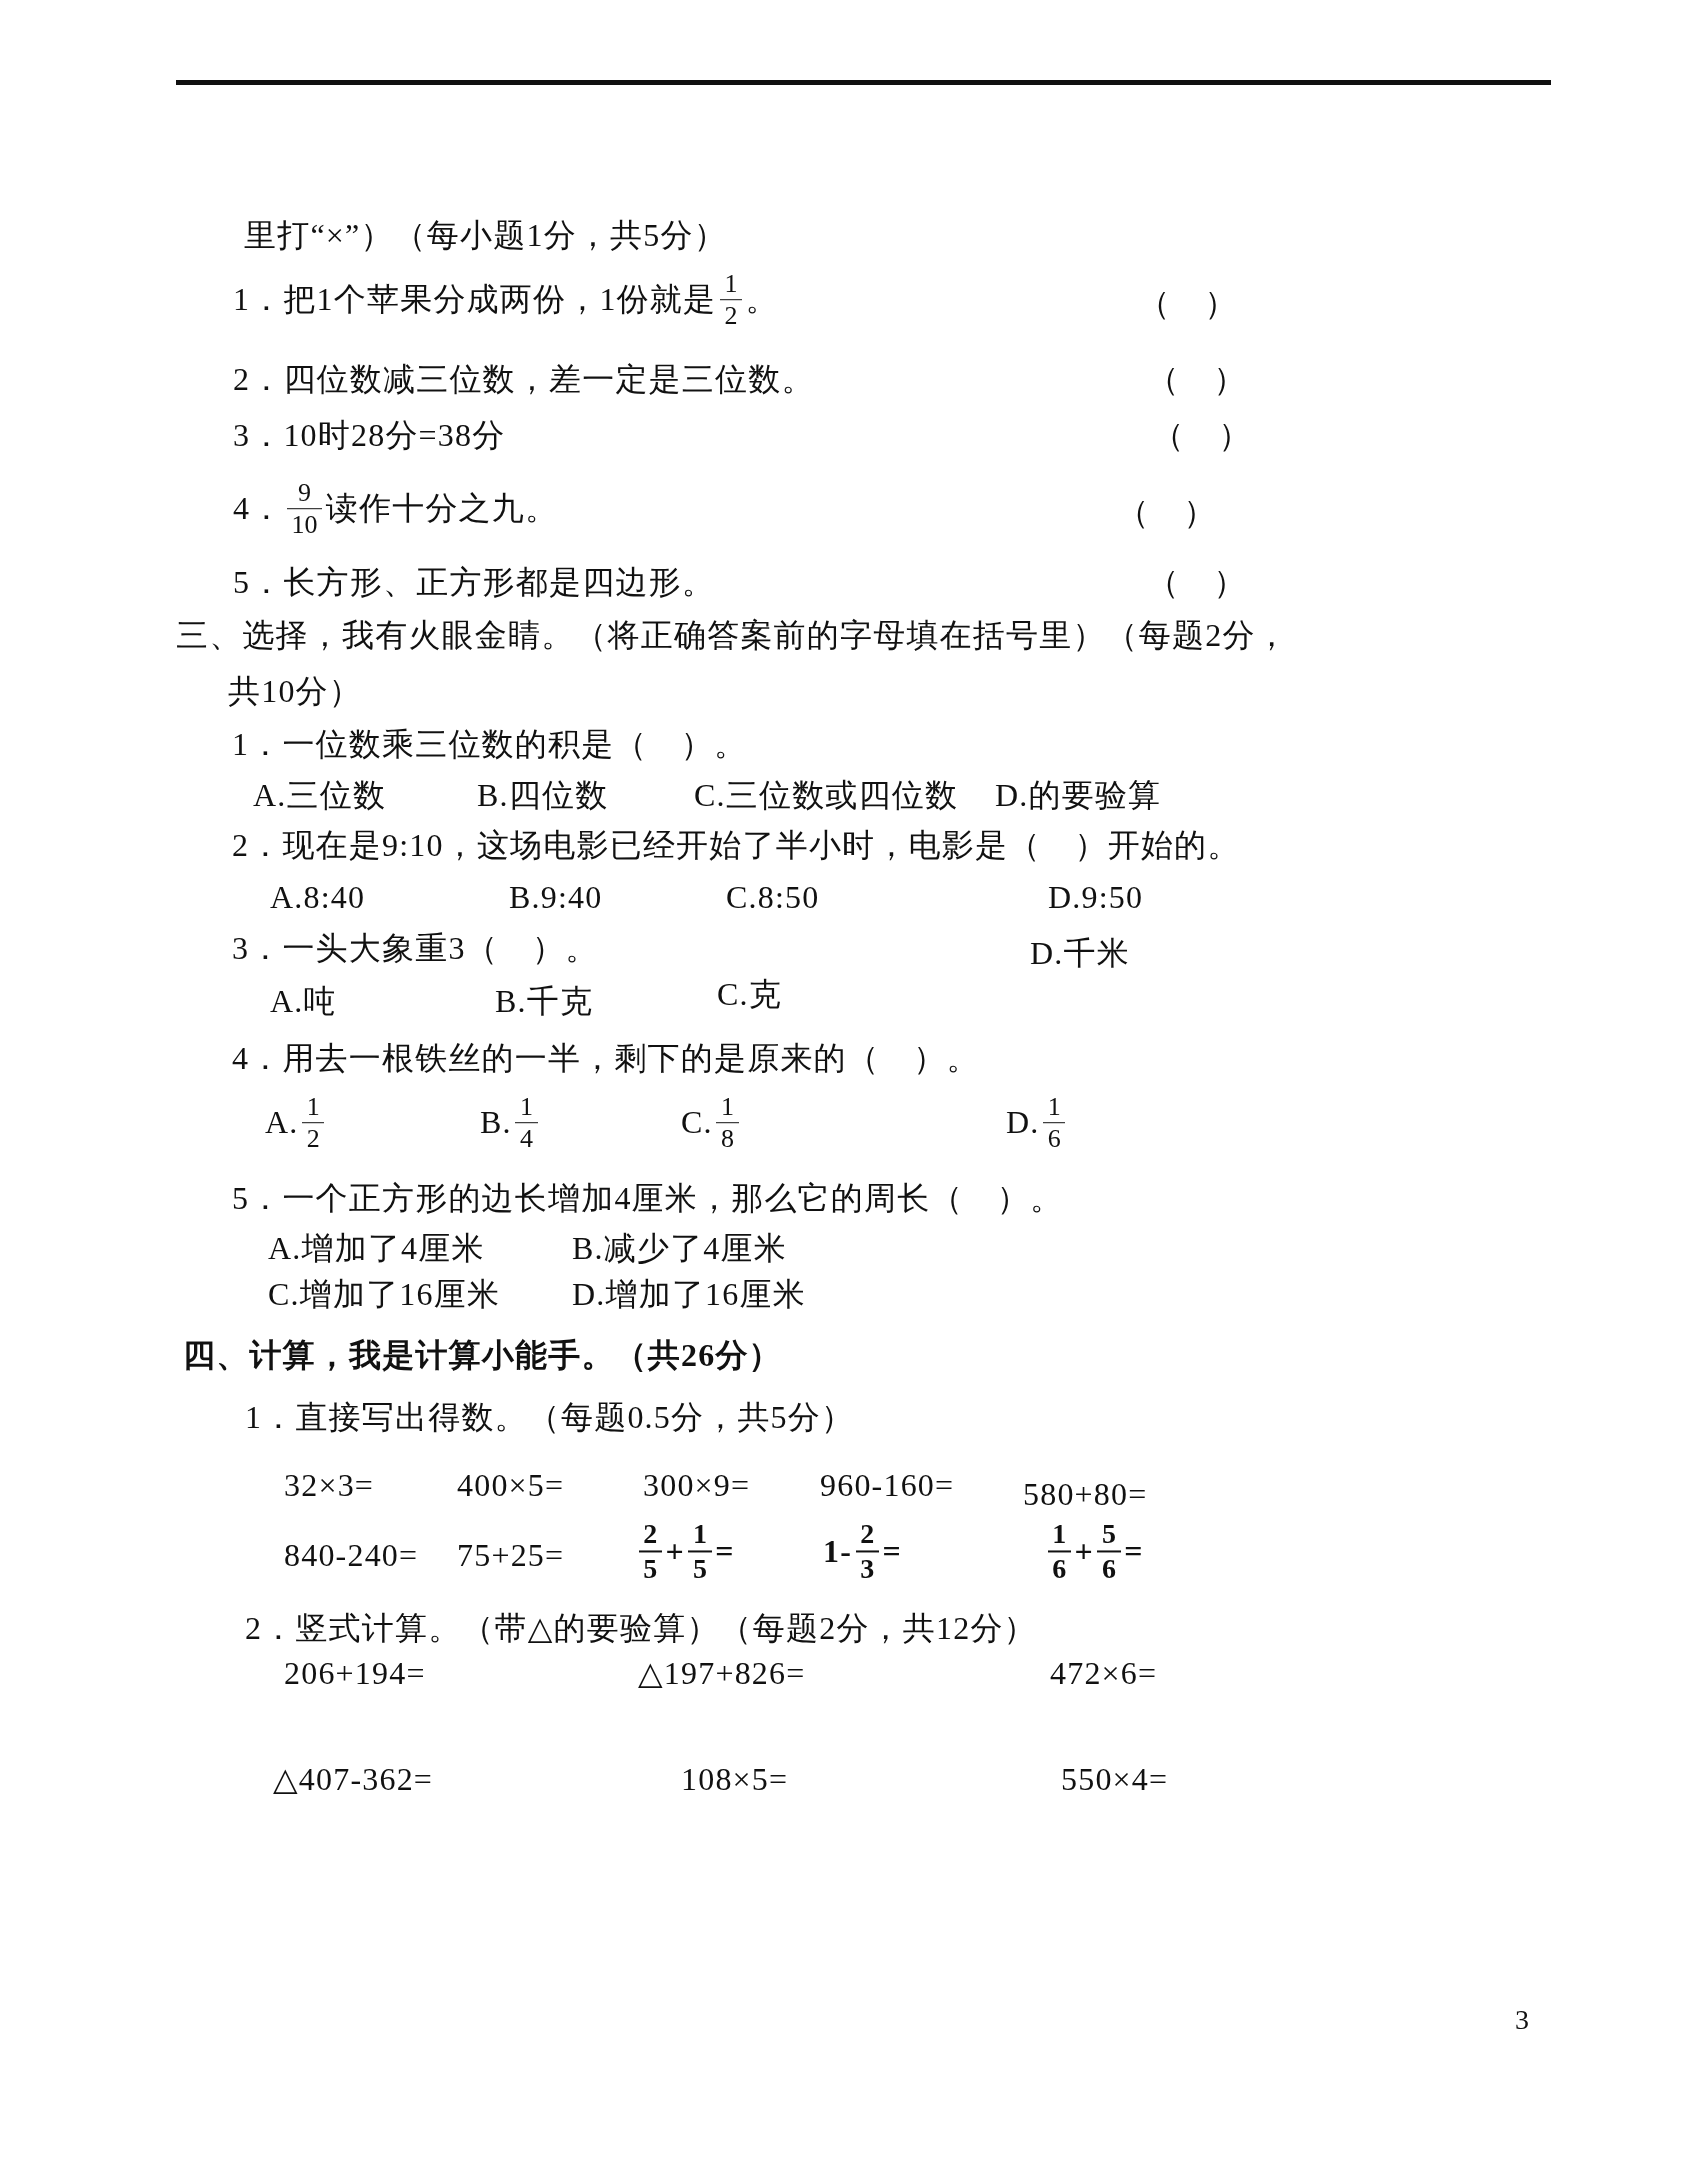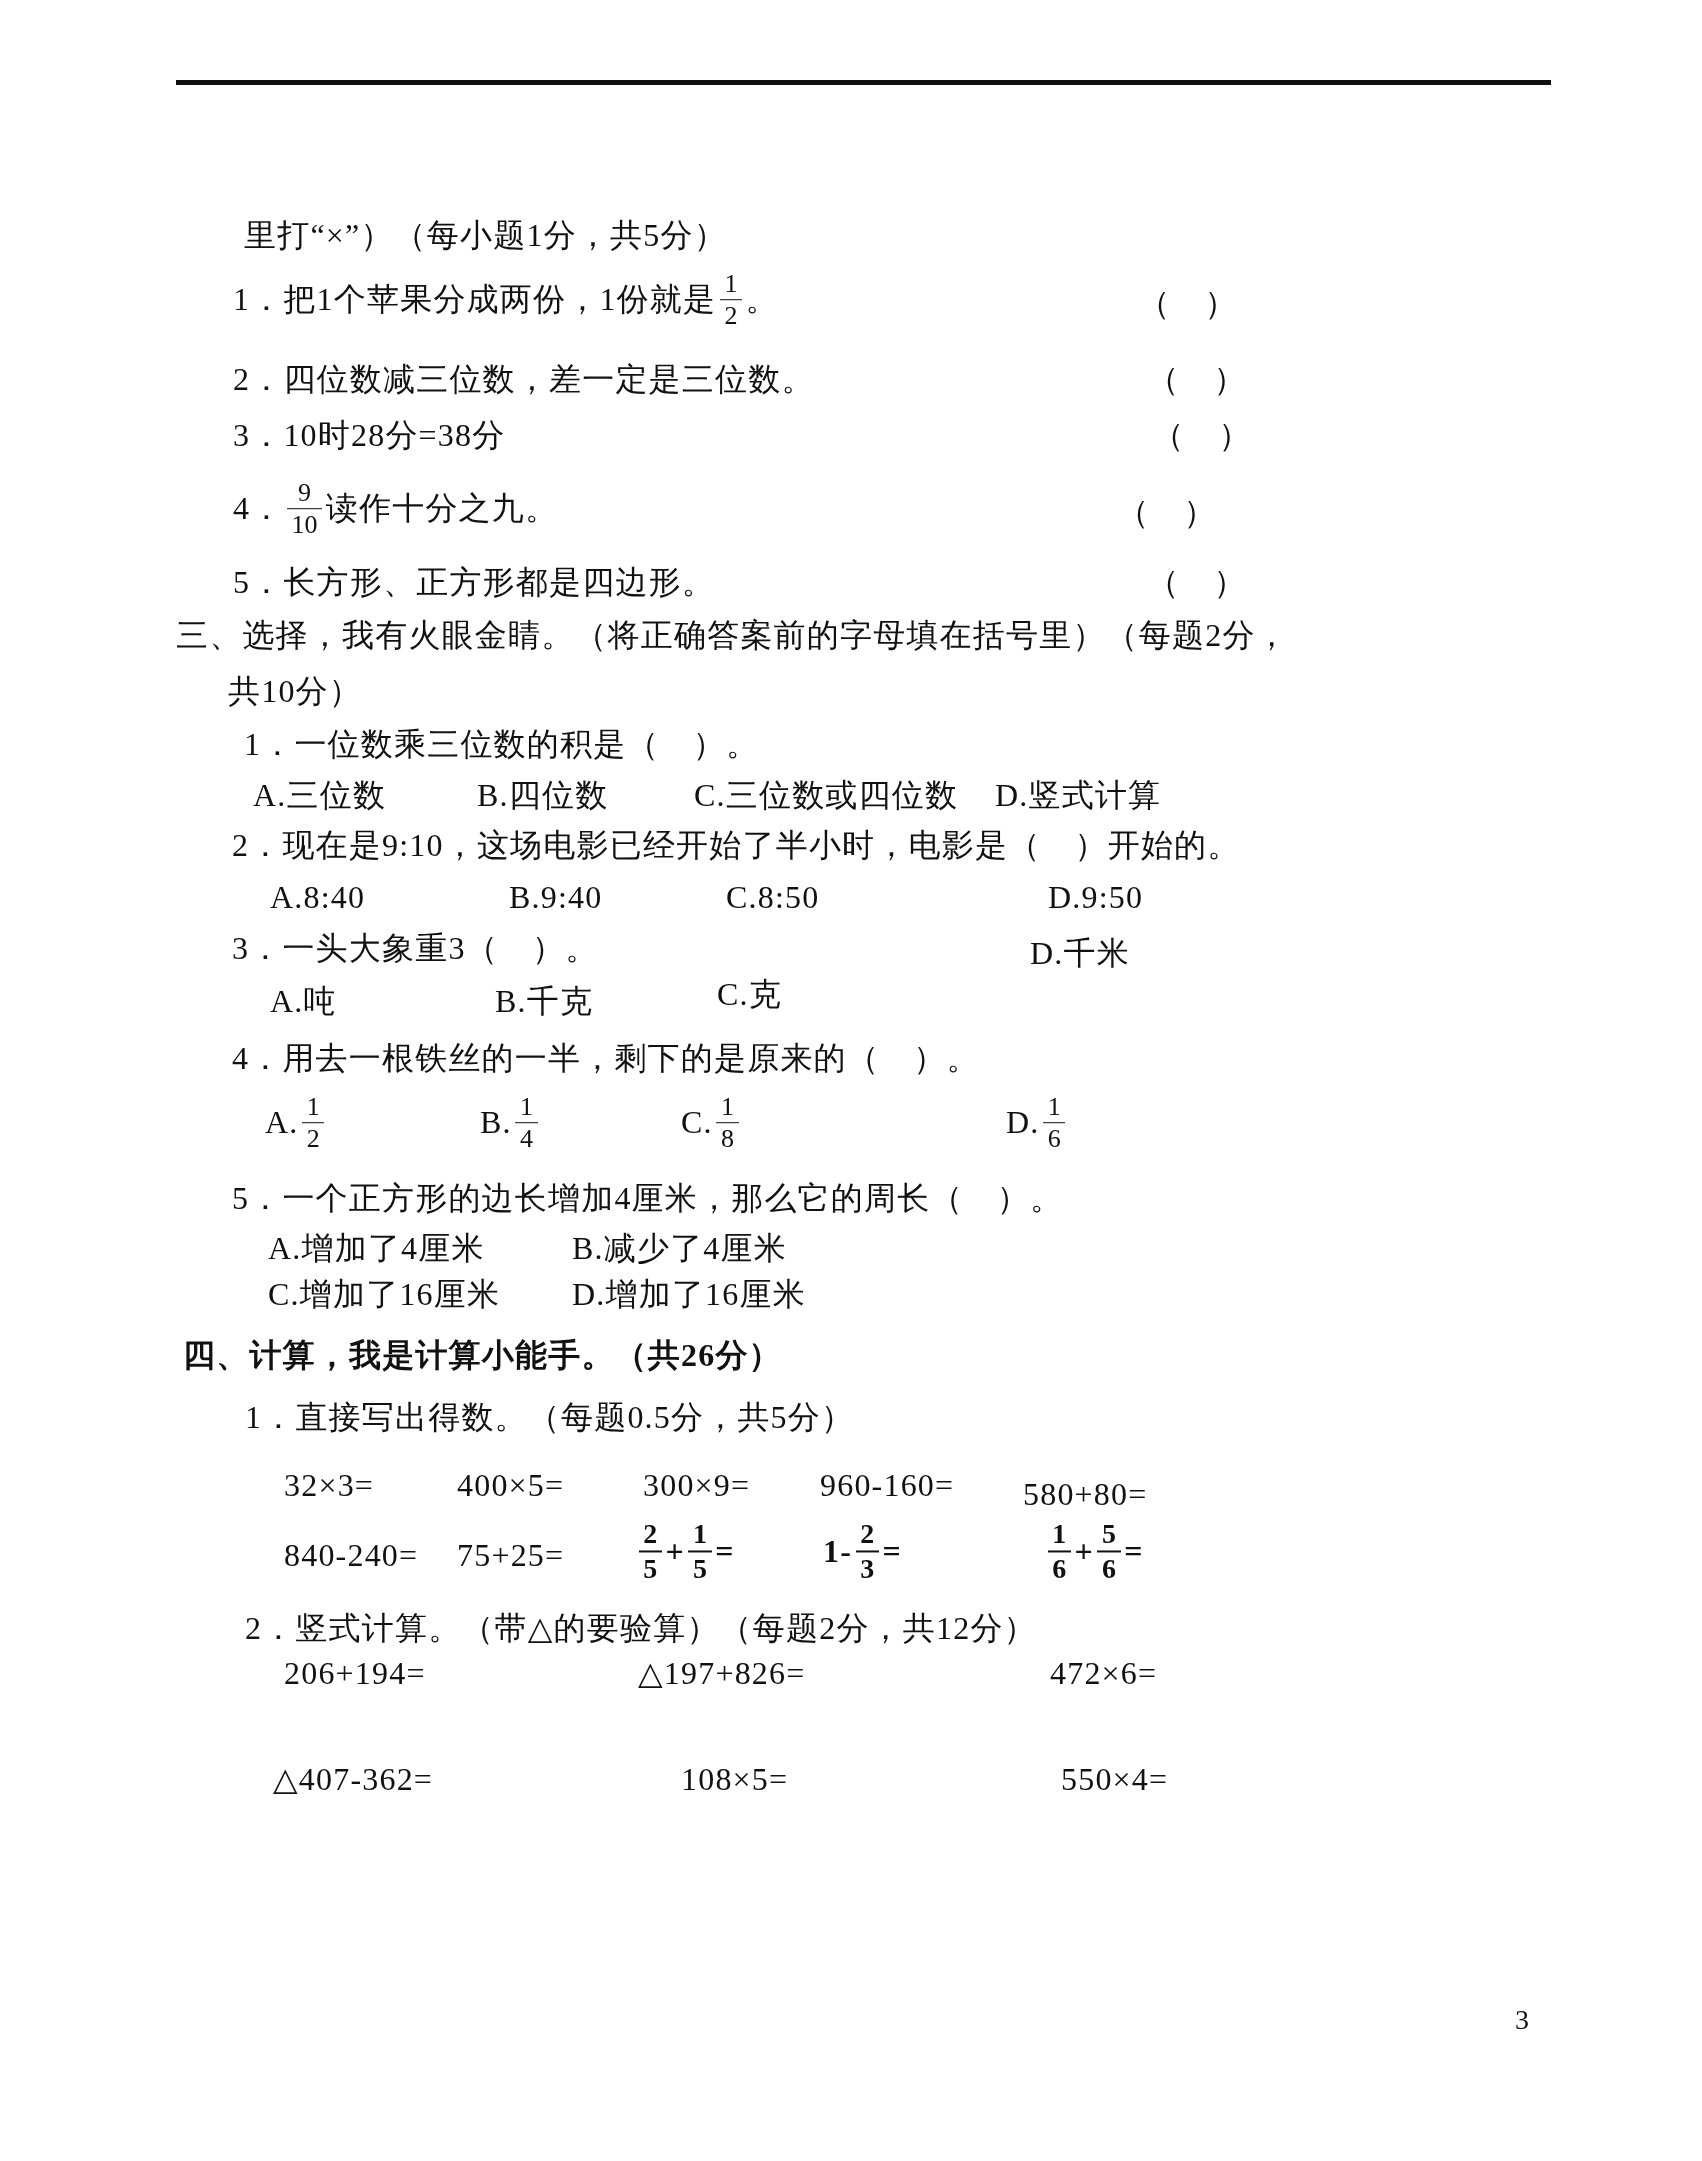--- a/index.html
+++ b/index.html
@@ -62,25 +62,25 @@
 
   <div class="item" style="left:233px; top:512px;"><span>4．</span><span class="frac"><span class="fn">9</span><span class="fd">10</span></span><span>读作十分之九。</span></div>
   <div class="item" style="left:1117px; top:512px;">（　）</div>
 
   <div class="item" style="left:233px; top:582px;">5．长方形、正方形都是四边形。</div>
   <div class="item" style="left:1147px; top:582px;">（　）</div>
 
   <div class="item" style="left:176px; top:635px;">三、选择，我有火眼金睛。（将正确答案前的字母填在括号里）（每题2分，</div>
   <div class="item" style="left:228px; top:691px;">共10分）</div>
 
-  <div class="item" style="left:244px; top:744px;">1．一位数乘三位数的积是（　）。</div>
+  <div class="item" style="left:232px; top:744px;">1．一位数乘三位数的积是（　）。</div>
   <div class="item" style="left:253px; top:795px;">A.三位数</div>
   <div class="item" style="left:477px; top:795px;">B.四位数</div>
   <div class="item" style="left:694px; top:795px;">C.三位数或四位数</div>
-  <div class="item" style="left:995px; top:795px;">D.竖式计算</div>
+  <div class="item" style="left:995px; top:795px;">D.的要验算</div>
 
   <div class="item" style="left:232px; top:845px;">2．现在是9:10，这场电影已经开始了半小时，电影是（　）开始的。</div>
   <div class="item" style="left:270px; top:897px;">A.8:40</div>
   <div class="item" style="left:509px; top:897px;">B.9:40</div>
   <div class="item" style="left:726px; top:897px;">C.8:50</div>
   <div class="item" style="left:1048px; top:897px;text-align:center;">D.9:50</div>
 
   <div class="item" style="left:232px; top:948px;">3．一头大象重3（　）。</div>
   <div class="item" style="left:270px; top:1001px;">A.吨</div>
   <div class="item" style="left:495px; top:1001px;">B.千克</div>

